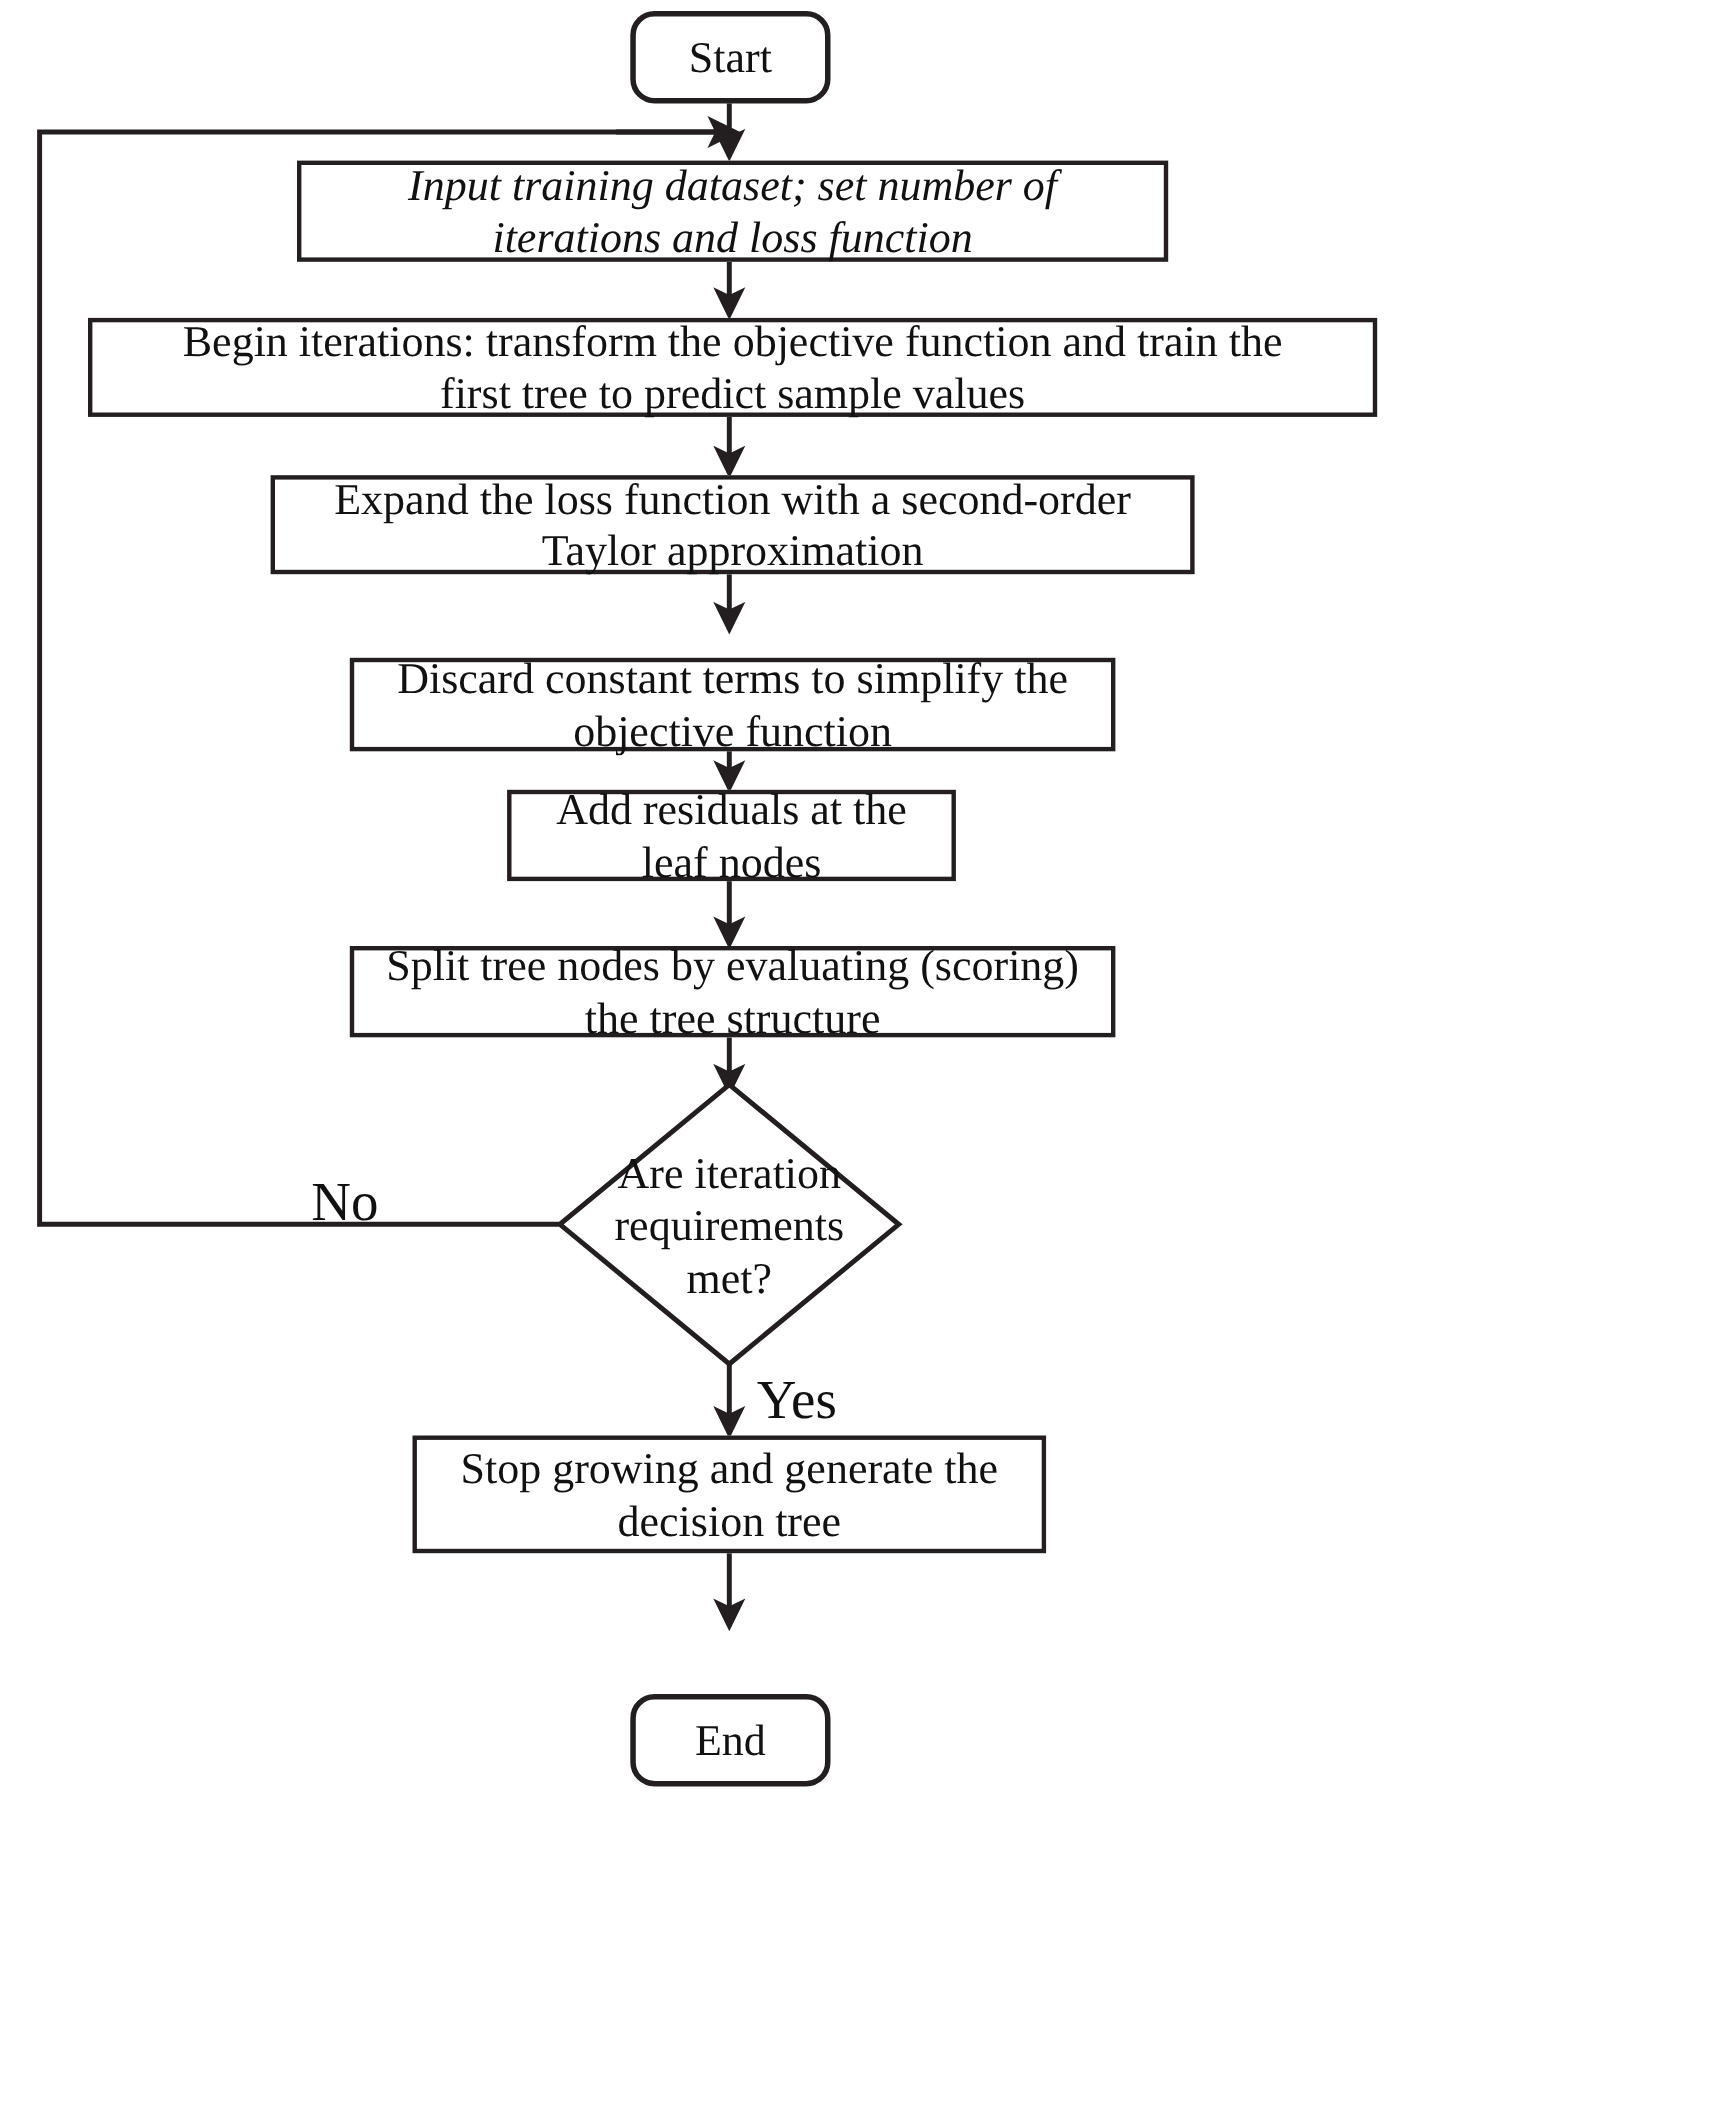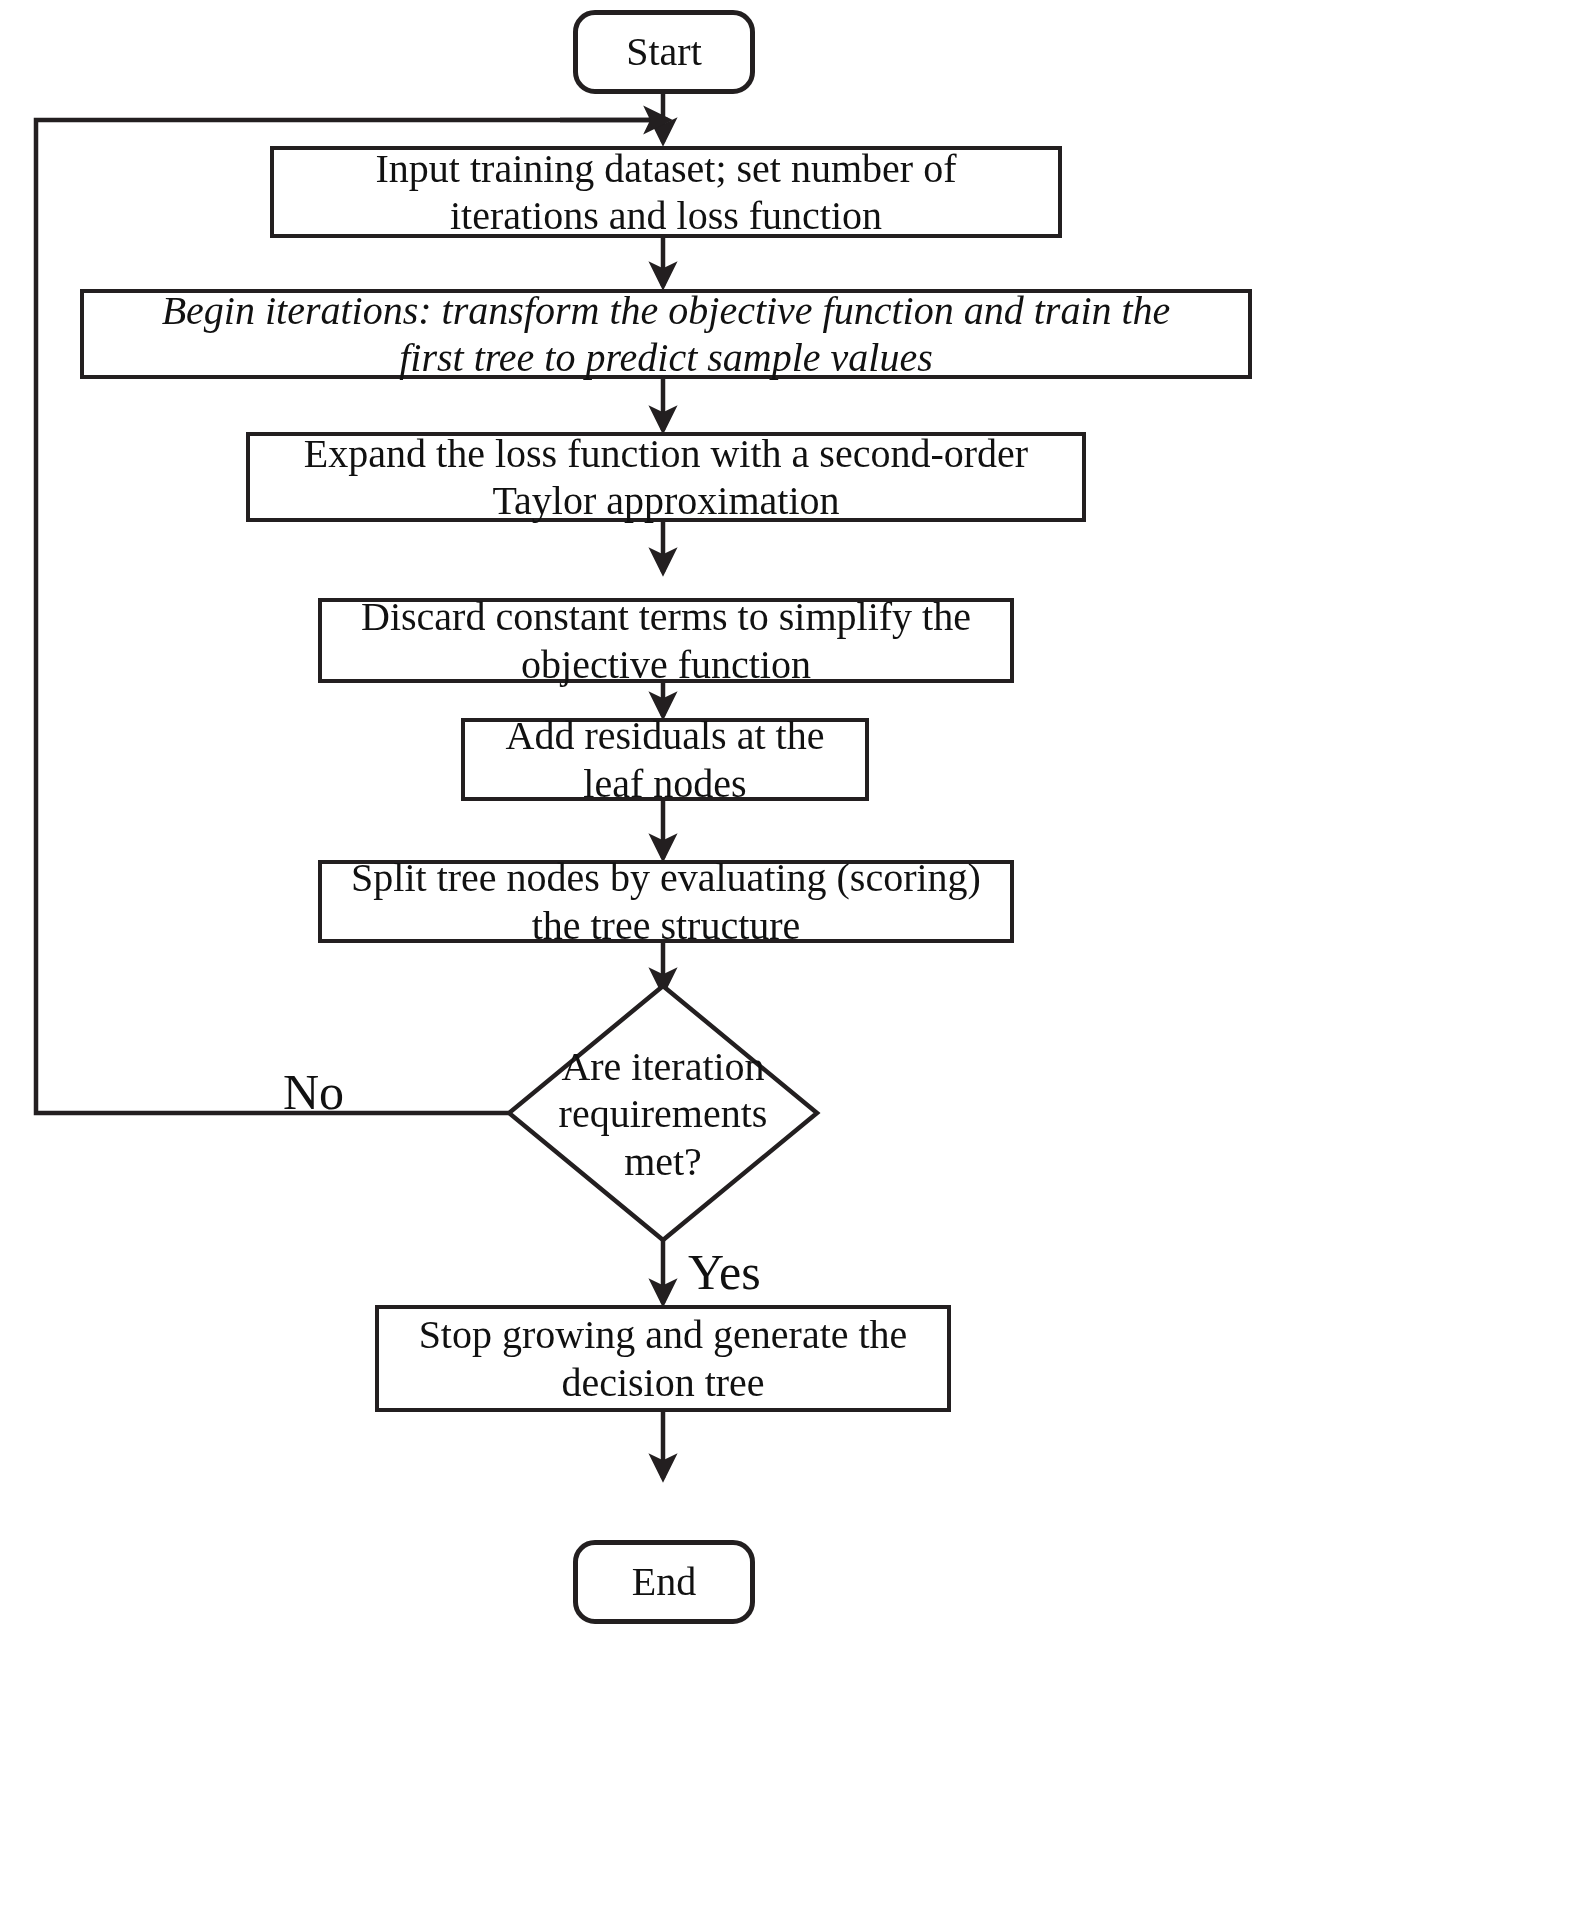--- a/index.html
+++ b/index.html
@@ -84,24 +84,24 @@
       <polygon points="663,986 817,1113 663,1240 509,1113" fill="#ffffff"></polygon>
 
       <line x1="663" y1="1240" x2="663" y2="1303" marker-end="url(#arrow)"></line>
 
       <line x1="663" y1="1412" x2="663" y2="1478" marker-end="url(#arrow)"></line>
     </g>
   </svg>
 
   <div class="node-box node-terminal" style="left:573px; top:10px; width:182px; height:84px;">Start</div>
 
-  <div class="node-box" style="left:270px; top:146px; width:792px; height:92px;">Input training dataset; set number of
+  <div class="node-box" style="left:270px; top:146px; width:792px; height:92px;font-style:italic;">Input training dataset; set number of
 iterations and loss function</div>
 
-  <div class="node-box" style="left:80px; top:289px; width:1172px; height:90px;font-style:italic;">Begin iterations: transform the objective function and train the
+  <div class="node-box" style="left:80px; top:289px; width:1172px; height:90px;">Begin iterations: transform the objective function and train the
 first tree to predict sample values</div>
 
   <div class="node-box" style="left:246px; top:432px; width:840px; height:90px;">Expand the loss function with a second-order
 Taylor approximation</div>
 
   <div class="node-box" style="left:318px; top:598px; width:696px; height:85px;">Discard constant terms to simplify the
 objective function</div>
 
   <div class="node-box" style="left:461px; top:718px; width:408px; height:83px;">Add residuals at the
 leaf nodes</div>

